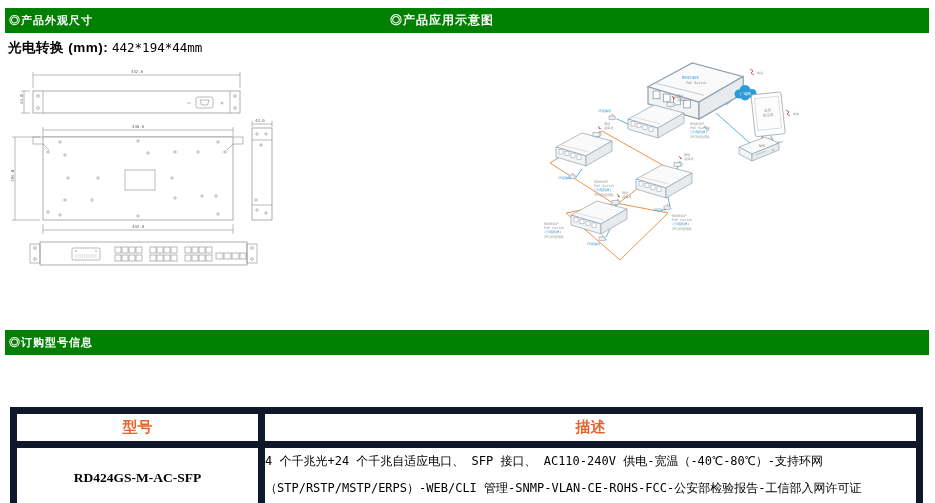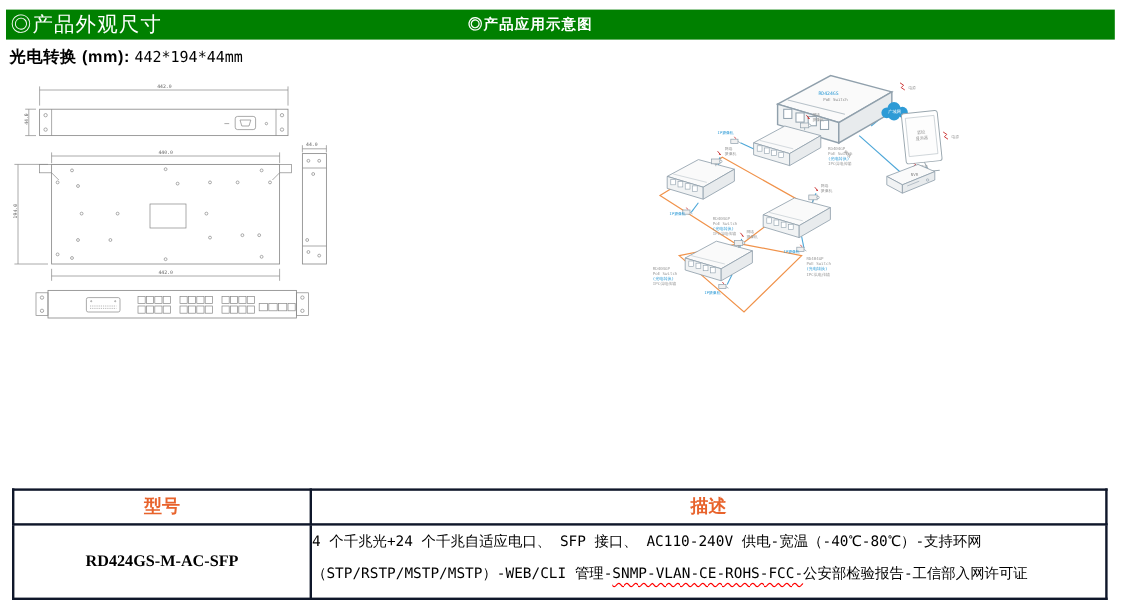--- a/index.html
+++ b/index.html
@@ -1,34 +1,34 @@
 <!DOCTYPE html>
 <html><head>
 <meta charset="utf-8">
 <style>
   html,body{margin:0;padding:0;background:#fff;}
   .canvas{position:relative;width:935px;height:503px;background:#fff;overflow:hidden;
           font-family:"Liberation Sans",sans-serif;}
   .bar{position:absolute;left:5px;width:924px;height:25px;background:#008000;color:#fff;}
-  .bar .t1{position:absolute;left:4px;top:0;line-height:25px;font-size:17px;font-weight:normal;letter-spacing:1px;}
+  .bar .t1{position:absolute;left:4px;top:0;line-height:25px;font-size:11px;font-weight:bold;letter-spacing:1px;}
   .bar .t2{position:absolute;left:385px;top:0;line-height:25px;font-size:12px;font-weight:bold;letter-spacing:1px;}
   .dims{position:absolute;left:8px;top:39px;font-size:13.5px;color:#000;}
   .dims .lbl{font-weight:bold;letter-spacing:.5px;}
   .dims .val{font-family:"DejaVu Sans Mono",monospace;font-size:12.5px;margin-top:44px;}
   svg text{font-family:"DejaVu Sans Mono","Liberation Sans",sans-serif;}
   .ordtable{position:absolute;left:10px;top:407px;width:913px;border-collapse:collapse;table-layout:fixed;}
-  .ordtable th,.ordtable td{border:2px solid #0f172a;padding:0;}
+  .ordtable th,.ordtable td{border:7px solid #0f172a;padding:0;}
   .ordtable{border:2px solid #000;}
   .ordtable th{height:27px;font-size:15px;font-weight:bold;color:#E8632C;text-align:center;}
   .col-model{width:248px;}
   .model-cell{text-align:center;font-family:Liberation Serif, serif;font-weight:bold;font-size:13.5px;height:60px;}
   .desc-cell{vertical-align:top;padding:5px 8px 0 11px;font-size:12px;
              font-family:"DejaVu Sans Mono","Liberation Sans",sans-serif;}
   .desc-line{line-height:27px;white-space:nowrap;}
-  .wavy{text-decoration:underline;text-decoration-style:wavy;text-decoration-color:#ff0000;
+  .wavy{text-decoration-style:wavy;text-decoration-color:#ff0000;
         text-decoration-thickness:1px;text-underline-offset:3px;}
   .dwg-stroke{stroke:#8a8a8a;fill:none;stroke-width:.6;}
   .dwg-fill{stroke:#8a8a8a;fill:#ffffff;stroke-width:.7;}
 </style>
 </head>
 <body>
 
 <div class="canvas">
 
   <div class="bar" style="top:8px;">
@@ -320,36 +320,39 @@
       </text>
       <text x="24" y="170" fill="#999">
         <tspan x="24" dy="0">RD404GP</tspan>
         <tspan x="24" dy="4.2">PoE Switch</tspan>
         <tspan x="24" dy="4.2" fill="#2E9BD6">(光电转换)</tspan>
         <tspan x="24" dy="4.2">IPC供电传输</tspan>
       </text>
     </g>
   </svg>
 
+  <div class="bar" style="top:330px;">
+    <span class="t1">◎订购型号信息</span>
+  </div>
 
   <table class="ordtable">
     <colgroup>
         <col class="col-model">
         <col>
       </colgroup>
     <tbody>
         <tr>
       <th>型号</th>
       <th>描述</th>
     </tr>
     <tr>
       <td class="model-cell">RD424GS-M-AC-SFP</td>
       <td class="desc-cell">
         <div class="desc-line">4 个千兆光+24 个千兆自适应电口、 SFP 接口、 AC110-240V 供电-宽温（-40℃-80℃）-支持环网</div>
         <div class="desc-line">
-          <span>（STP/RSTP/MSTP/MSTP）-WEB/CLI 管理-</span><span class="wavy">SNMP-VLAN-CE-ROHS-FCC-</span><span>公安部检验报告-工信部入网许可证</span>
+          <span>（STP/RSTP/MSTP/ERPS）-WEB/CLI 管理-</span><span class="wavy">SNMP-VLAN-CE-ROHS-FCC-</span><span>公安部检验报告-工信部入网许可证</span>
         </div>
       </td>
     </tr>
   </tbody>
     </table>
 
 </div>
 
 </body></html>

